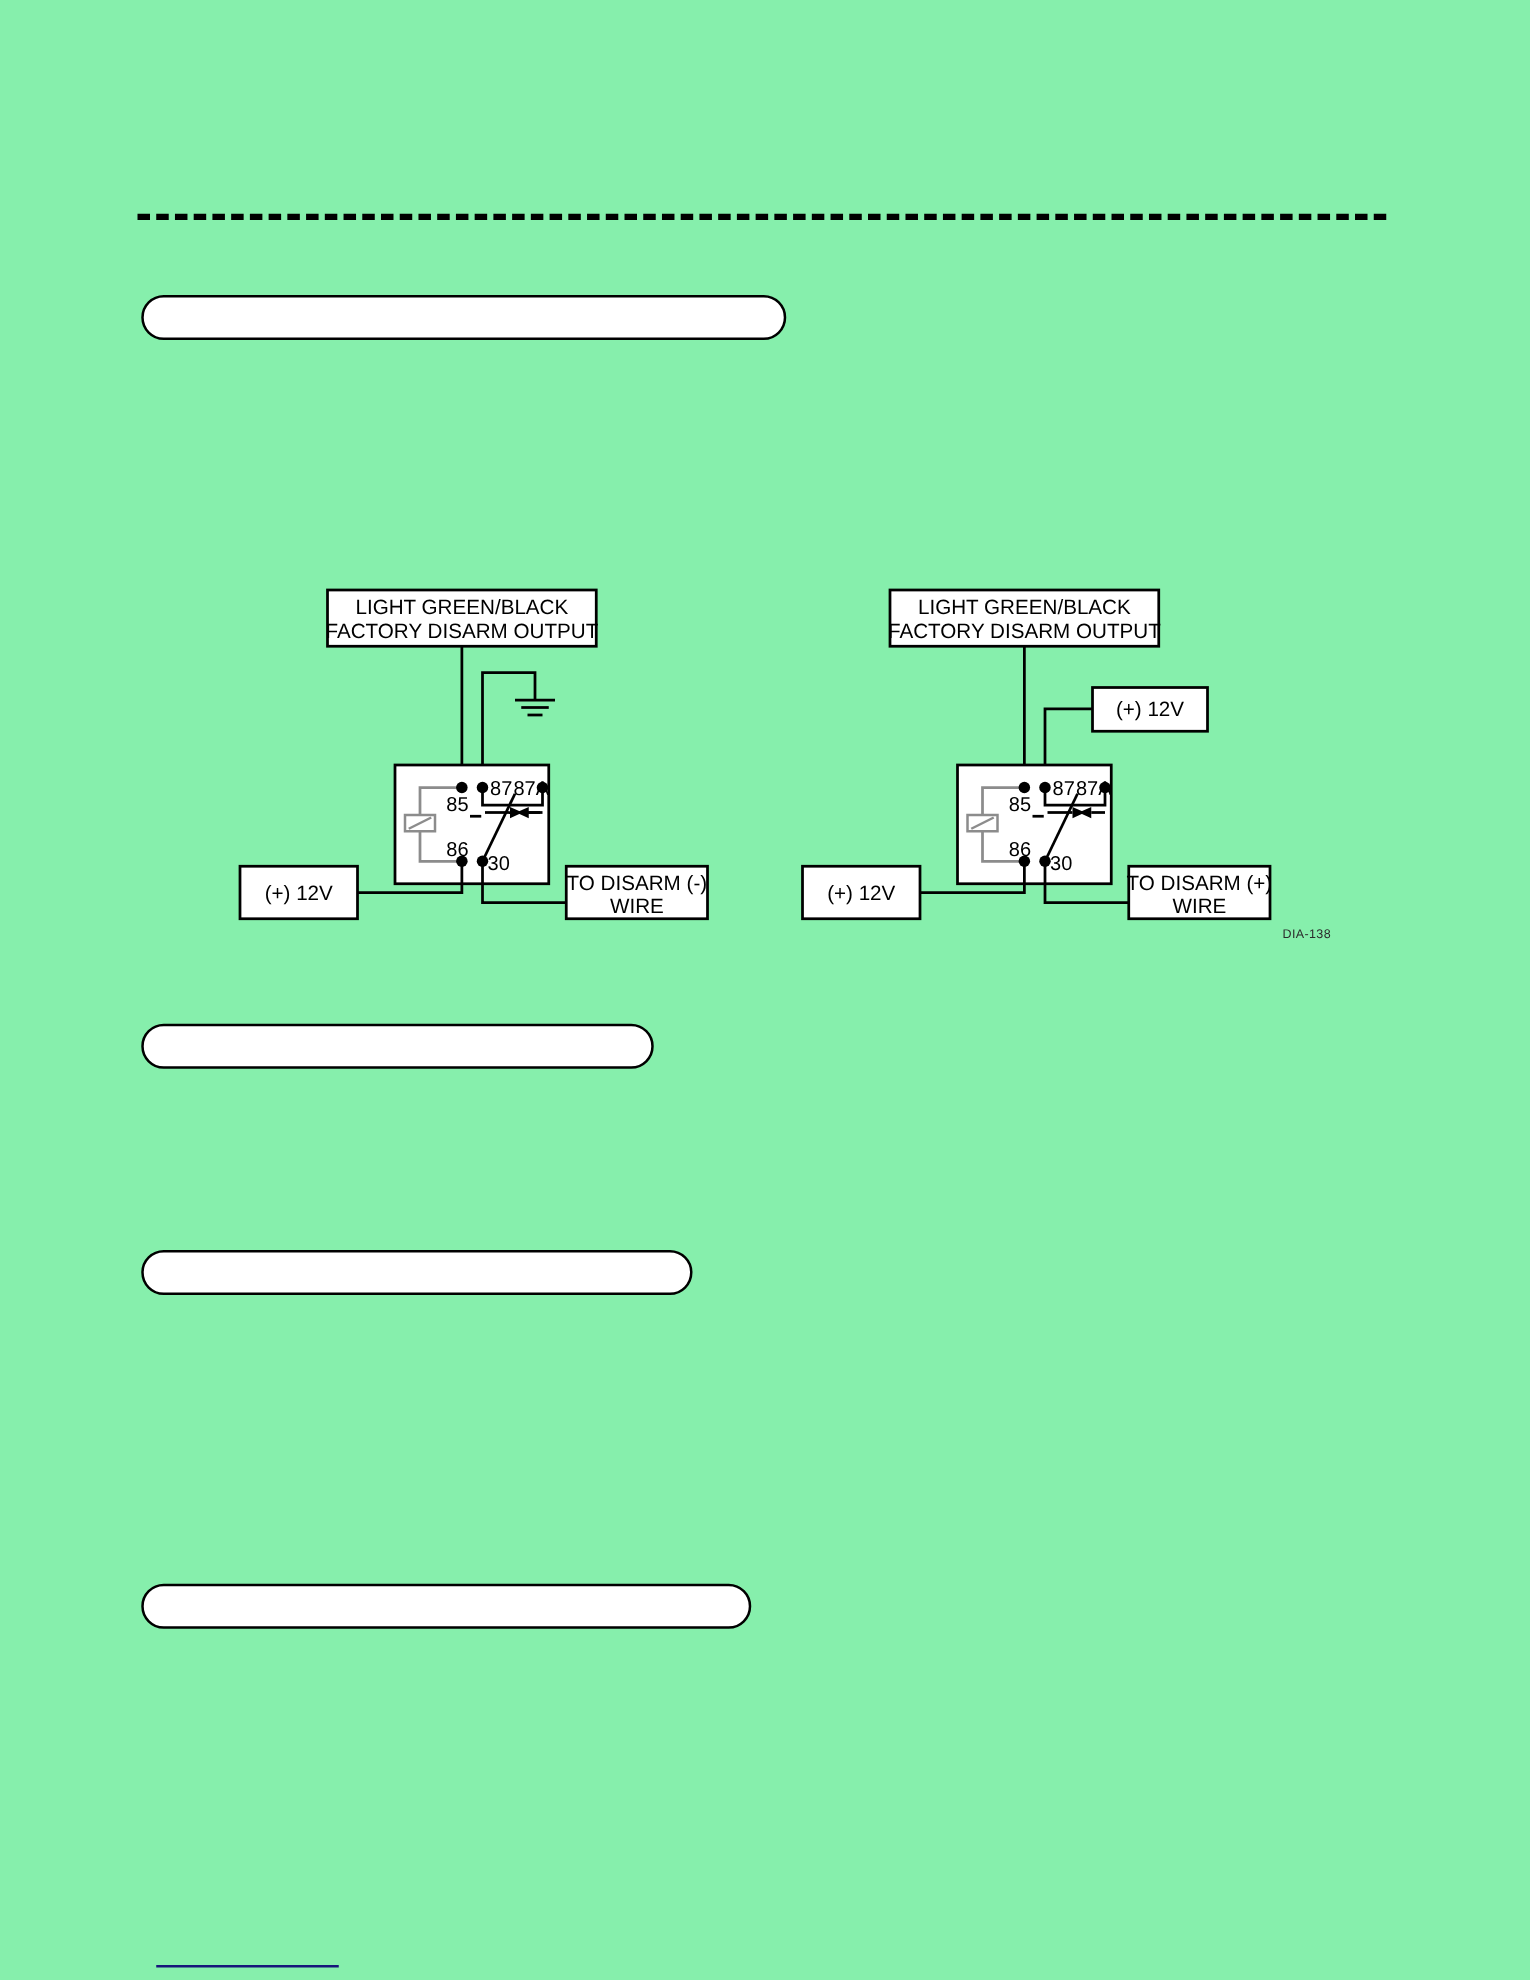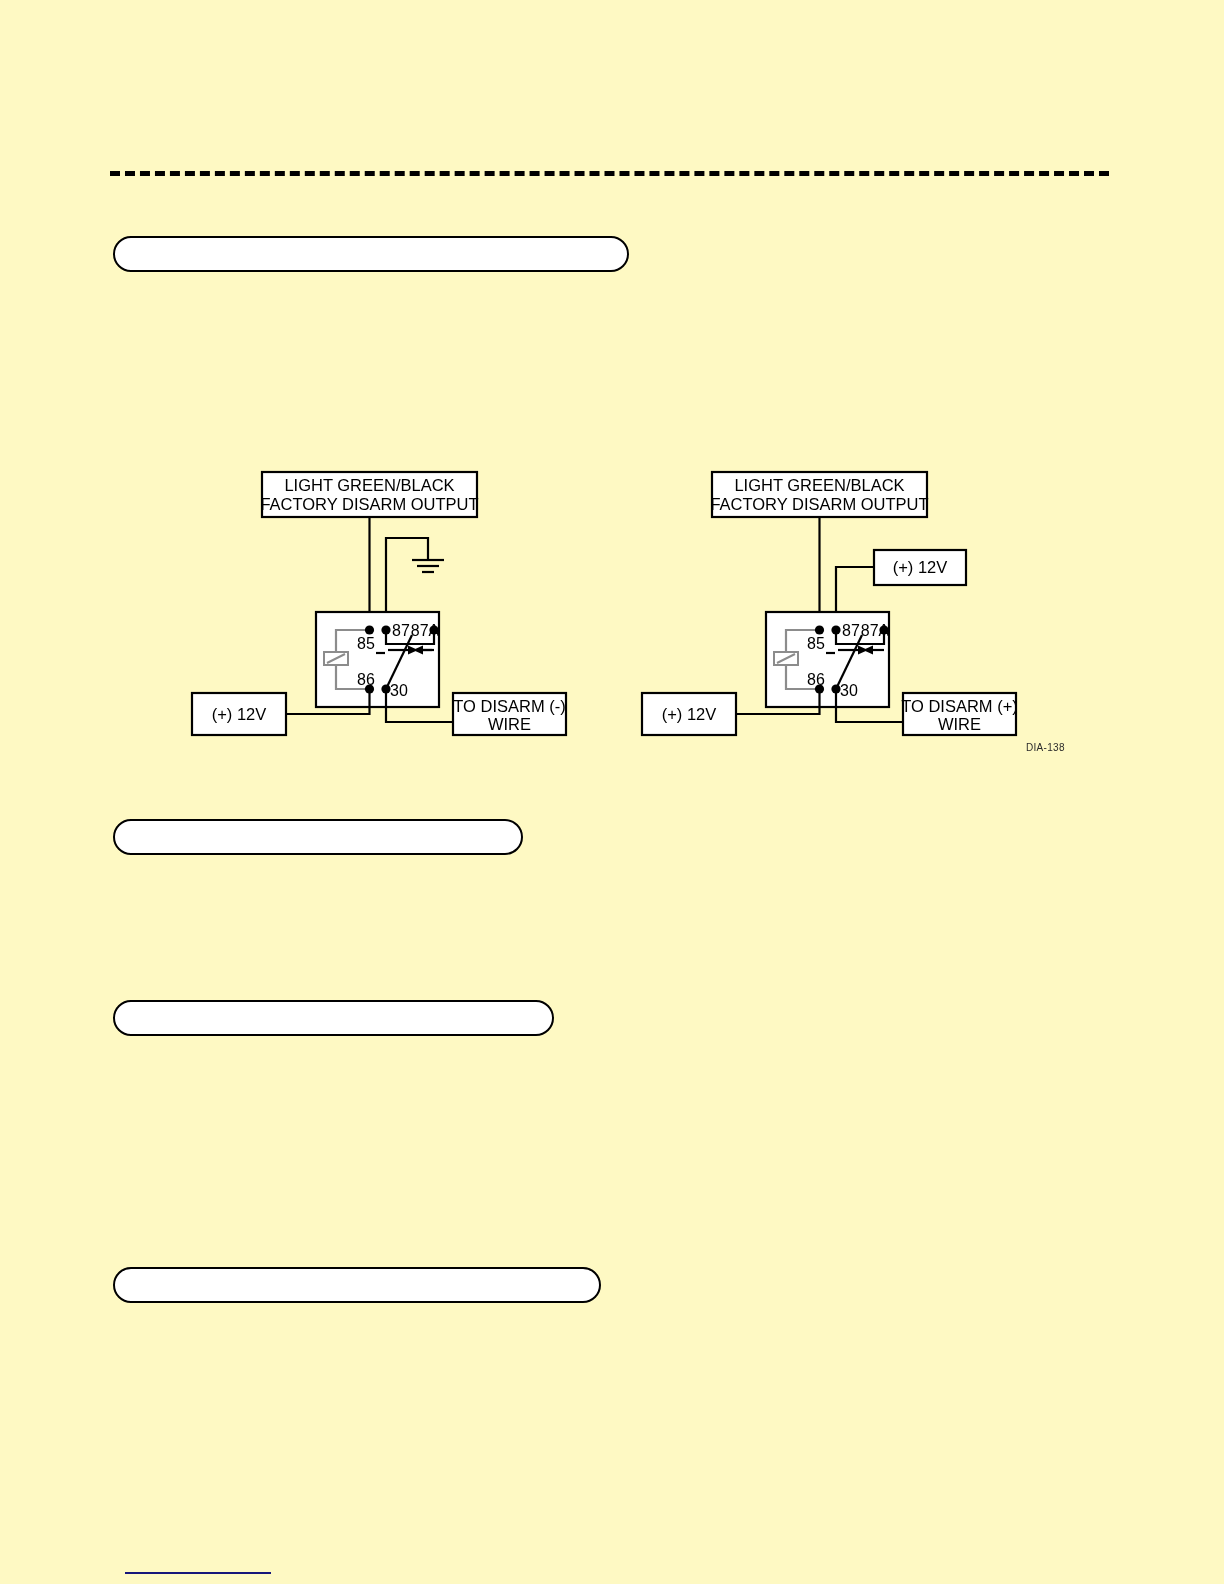--- a/index.html
+++ b/index.html
@@ -8,21 +8,21 @@
     background: #ffffff;
   }
   body {
     font-family: "Liberation Sans", sans-serif;
     color: #000000;
   }
   #page {
     position: relative;
     width: 1224px;
     height: 1584px;
-    background: #fef9c3;
+    background: #86efac;
     overflow: hidden;
   }
 
   
   .dashed-rule {
     position: absolute;
     height: 0;
     border-top: 5px dashed #000;
   }
 

